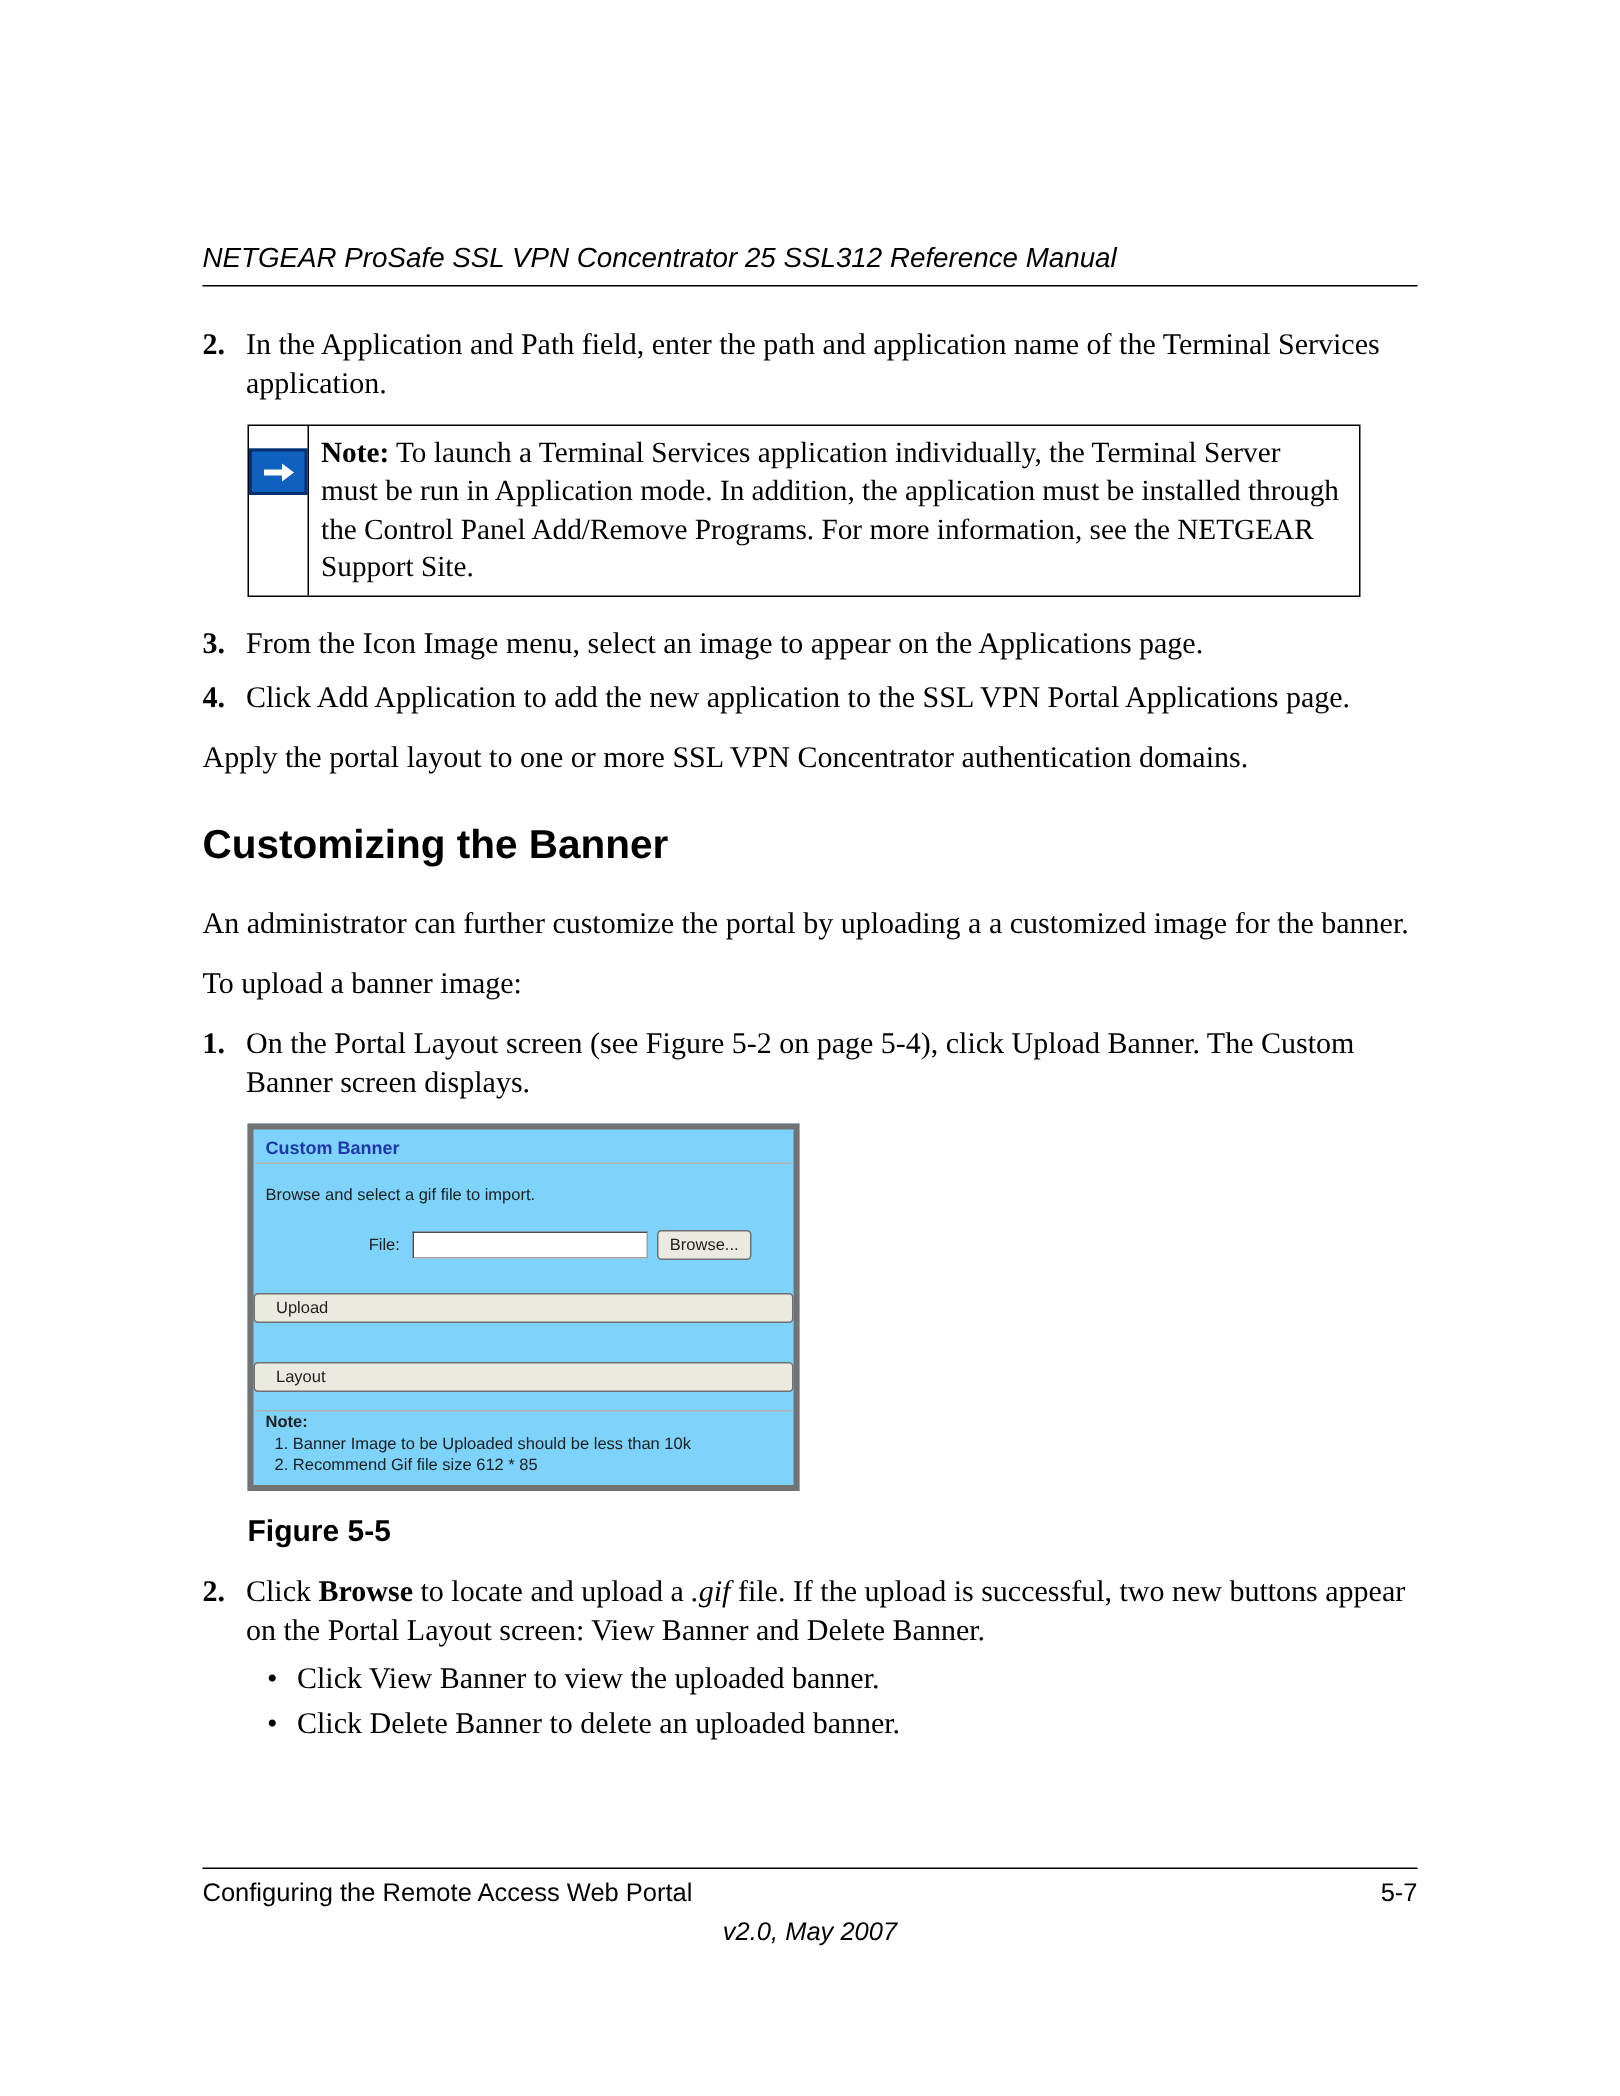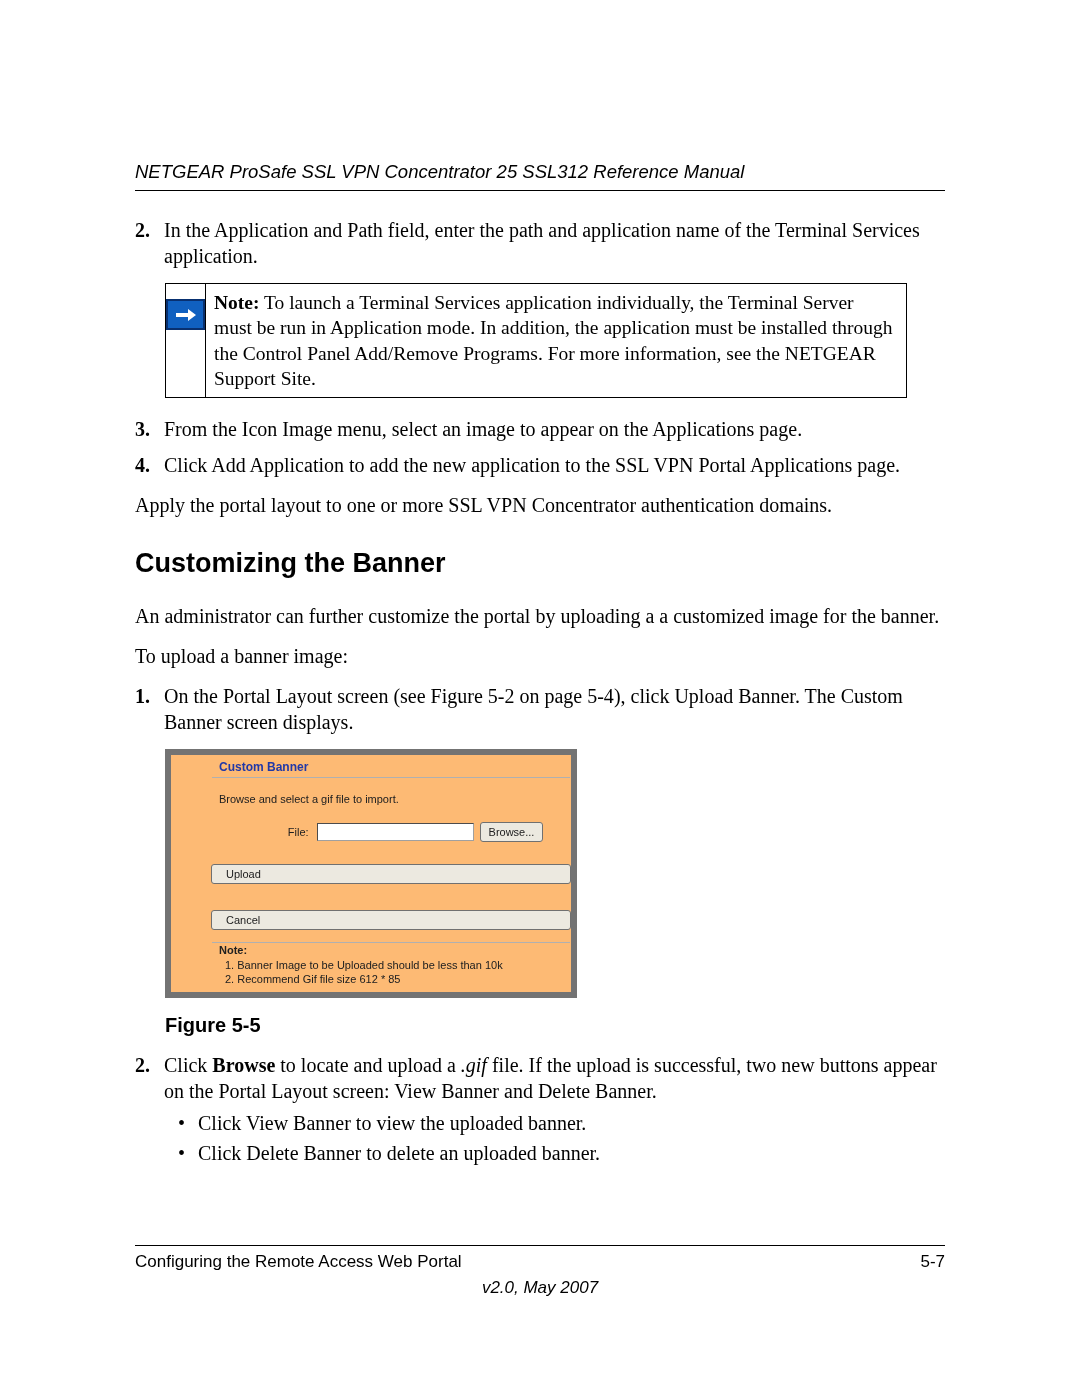--- a/index.html
+++ b/index.html
@@ -80,27 +80,26 @@
   h2.section {
     font-family: Arial, Helvetica, sans-serif;
     font-size: 27px;
     font-weight: bold;
     margin: 28px 0 21px 0;
   }
   .link { color: #000000; }
   .figure-wrap { margin: 6px 0 6px 30px; }
   .custom-banner {
     width: 360px;
-    border: 6px solid #737373;
-    background: #fdba74;
+    border: 4px solid #737373;
+    background: #7dd3fc;
     font-family: Arial, Helvetica, sans-serif;
     font-size: 11px;
     color: #202020;
     position: relative;
-    padding-left: 40px;
   }
   .cb-title {
     color: #2038a8;
     font-weight: bold;
     padding: 5px 8px 2px 8px;
     font-size: 12px;
   }
   .cb-line {
     border-top: 1px solid #b0b0b0;
     margin: 0 1px;
@@ -251,21 +250,21 @@
       <div class="cb-title">Custom Banner</div>
       <div class="cb-line"></div>
       <div class="cb-instr">Browse and select a gif file to import.</div>
       <div class="cb-row">
         <span class="cb-label">File:</span>
         <span class="cb-input"></span>
         <span class="cb-btn">Browse...</span>
       </div>
       <div class="cb-btnrow">
         <span class="cb-btn" style="padding:0 14px">Upload</span>
-        <span class="cb-btn" style="padding:0 14px">Cancel</span>
+        <span class="cb-btn" style="padding:0 14px">Layout</span>
       </div>
       <div class="cb-line"></div>
       <div class="cb-notehead">Note:</div>
       <div class="cb-notelist">
         <div>1. Banner Image to be Uploaded should be less than 10k</div>
         <div>2. Recommend Gif file size 612 * 85</div>
       </div>
     </div>
     <div class="fig-caption">Figure 5-5</div>
   </div>

